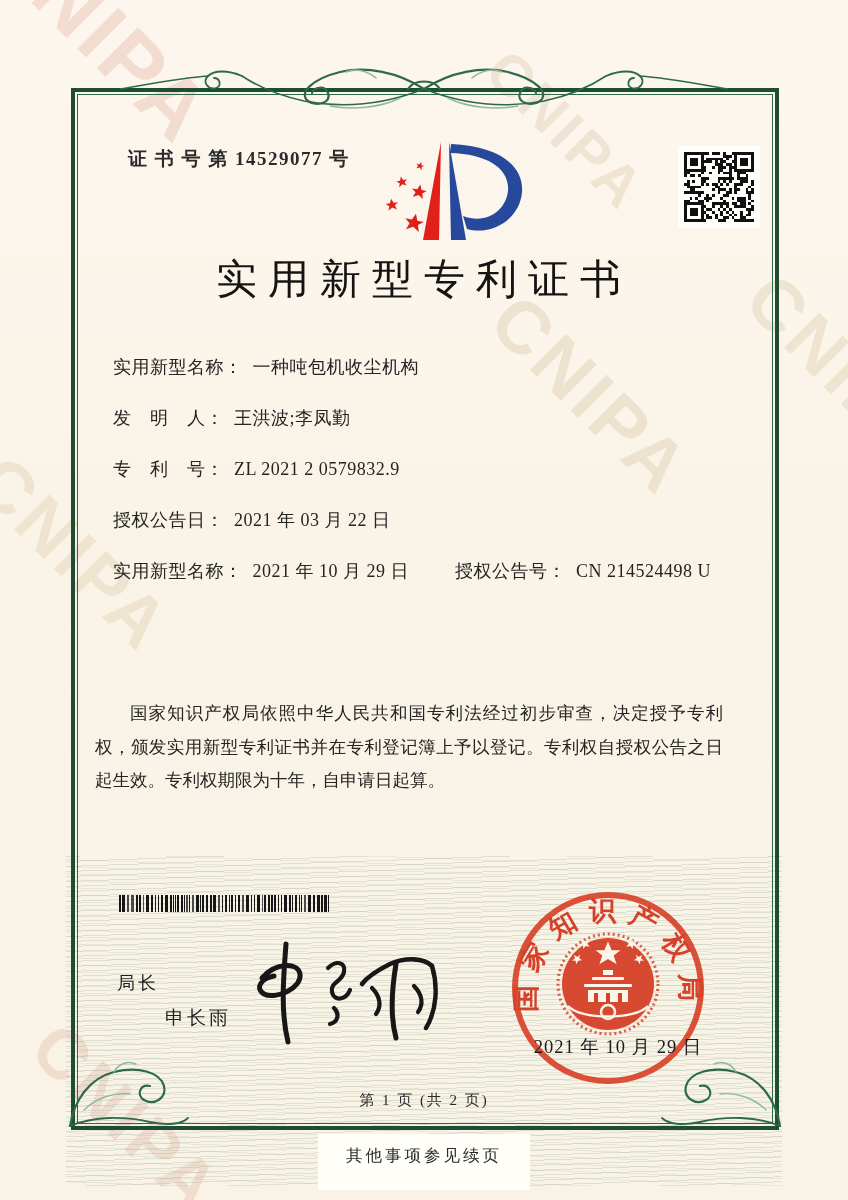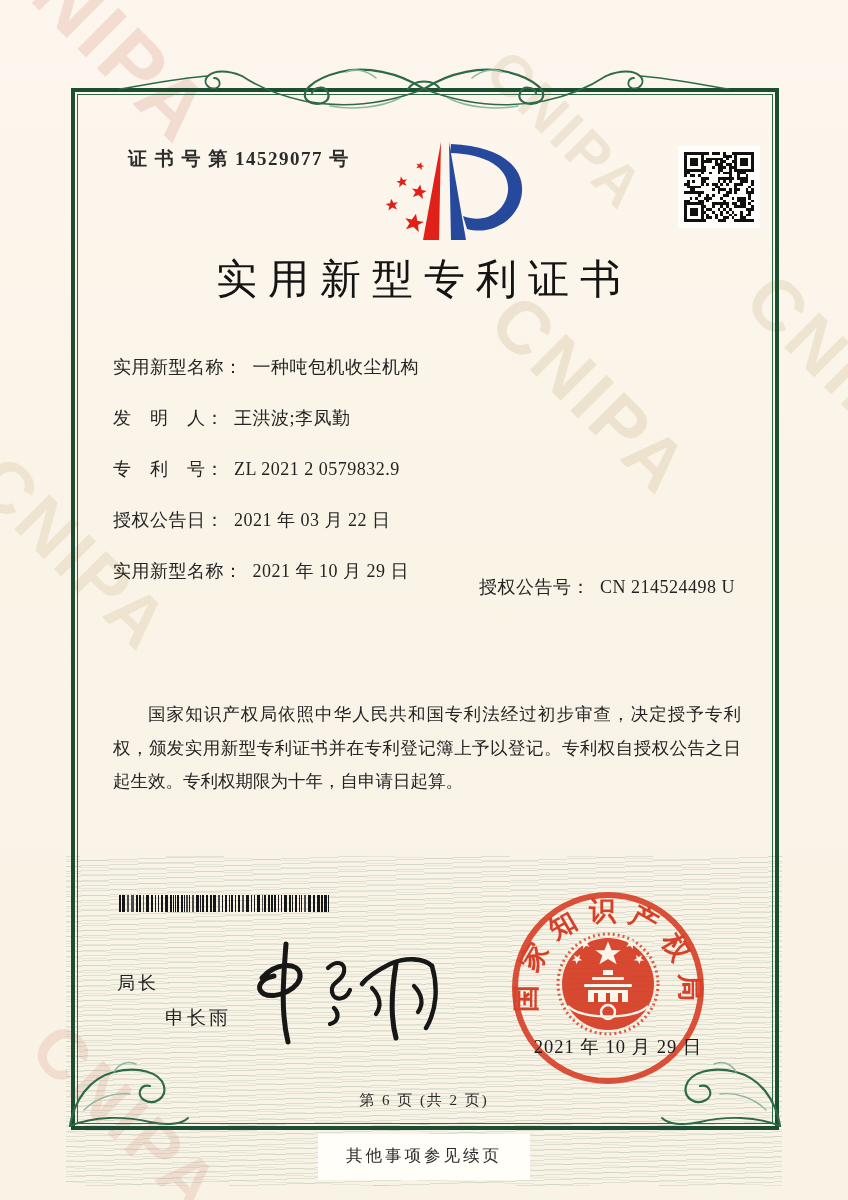--- a/index.html
+++ b/index.html
@@ -54,46 +54,46 @@
   
   .title{
     position:absolute; left:0; top:252px; width:100%; text-align:center; z-index:2;
     font-size:41px; font-weight:normal; letter-spacing:11px; color:#141414;
   }
   
   .fields{position:absolute; left:113px; top:355px; width:640px; z-index:2;}
   .field-row{height:51px; font-size:18px; letter-spacing:.5px; position:relative; white-space:nowrap;}
   .field-label{color:#242424;}
   .field-value{color:#242424; margin-left:10px;}
-  .grant-no{position:absolute; left:342px; top:16px;margin-left:24px;}
+  .grant-no{position:absolute; left:342px; top:0;}
   
   .body-text{
-    position:absolute; left:113px; top:698px; width:628px; z-index:2;
-    font-size:17.5px; line-height:33.5px; text-align:justify; color:#242424;
+    position:absolute; left:95px; top:698px; width:628px; z-index:2;
+    font-size:17.5px; line-height:33.5px; text-align:justify; color:#242424;font-family:Liberation Mono, monospace;
   }
   .body-text p{margin:0; text-indent:2em;}
   
   .barcode{position:absolute; left:119px; top:895px; z-index:2;}
   .signer-title{position:absolute; left:117px; top:971px; z-index:2;
     font-family:"Liberation Sans", sans-serif; font-size:18px; letter-spacing:3px; color:#1f1f1f;}
   .signer-name{position:absolute; left:117px; top:1005px; z-index:2;
     font-family:"Liberation Sans", sans-serif; font-size:19px; letter-spacing:3px; color:#1f1f1f;margin-left:48px;}
   .signature{position:absolute; left:228px; top:936px; z-index:2;}
   .seal{position:absolute; left:508px; top:888px; z-index:2; opacity:.95;}
   .seal-date{
     position:absolute; left:518px; top:1034px; width:200px; text-align:center; z-index:3;
     font-size:18.5px; letter-spacing:1px; color:#1c1c1c;
   }
   .page-info{
     position:absolute; left:0; top:1091px; width:100%; text-align:center; z-index:2;
     font-size:15px; letter-spacing:2px; color:#2a2a2a;
   }
   .note-box{
     position:absolute; left:50%; top:1134px; transform:translateX(-50%); z-index:2;
-    background:#fffef9; padding:11px 28px 13px; font-size:16.5px; letter-spacing:3px; color:#2a2a2a;
+    background:#fffef9; padding:11px 28px 23px; font-size:16.5px; letter-spacing:3px; color:#2a2a2a;
   }
 </style>
 </head>
 <body>
 
 <div class="page">
 
   <span class="wm wm1">CNIPA</span>
   <span class="wm wm2">CNIPA</span>
   <span class="wm wm3">CNIPA</span>
@@ -611,16 +611,16 @@
       <rect x="86" y="105" width="4" height="9" fill="#d5381f"></rect>
       <rect x="98" y="105" width="4" height="9" fill="#d5381f"></rect>
       <rect x="110" y="105" width="4" height="9" fill="#d5381f"></rect>
       <circle cx="100" cy="124" r="7" fill="none" stroke="#fdf6ea" stroke-width="2.5"></circle>
       <path d="M60,118 C72,132 128,132 140,118" fill="none" stroke="#fdf6ea" stroke-width="2.5"></path>
     </g>
   </svg>
 
   <div class="seal-date">2021 年 10 月 29 日</div>
 
-  <div class="page-info">第 6 页 (共 2 页)</div>
+  <div class="page-info">第 1 页 (共 2 页)</div>
   <div class="note-box">其他事项参见续页</div>
 
 </div>
 
 </body></html>

